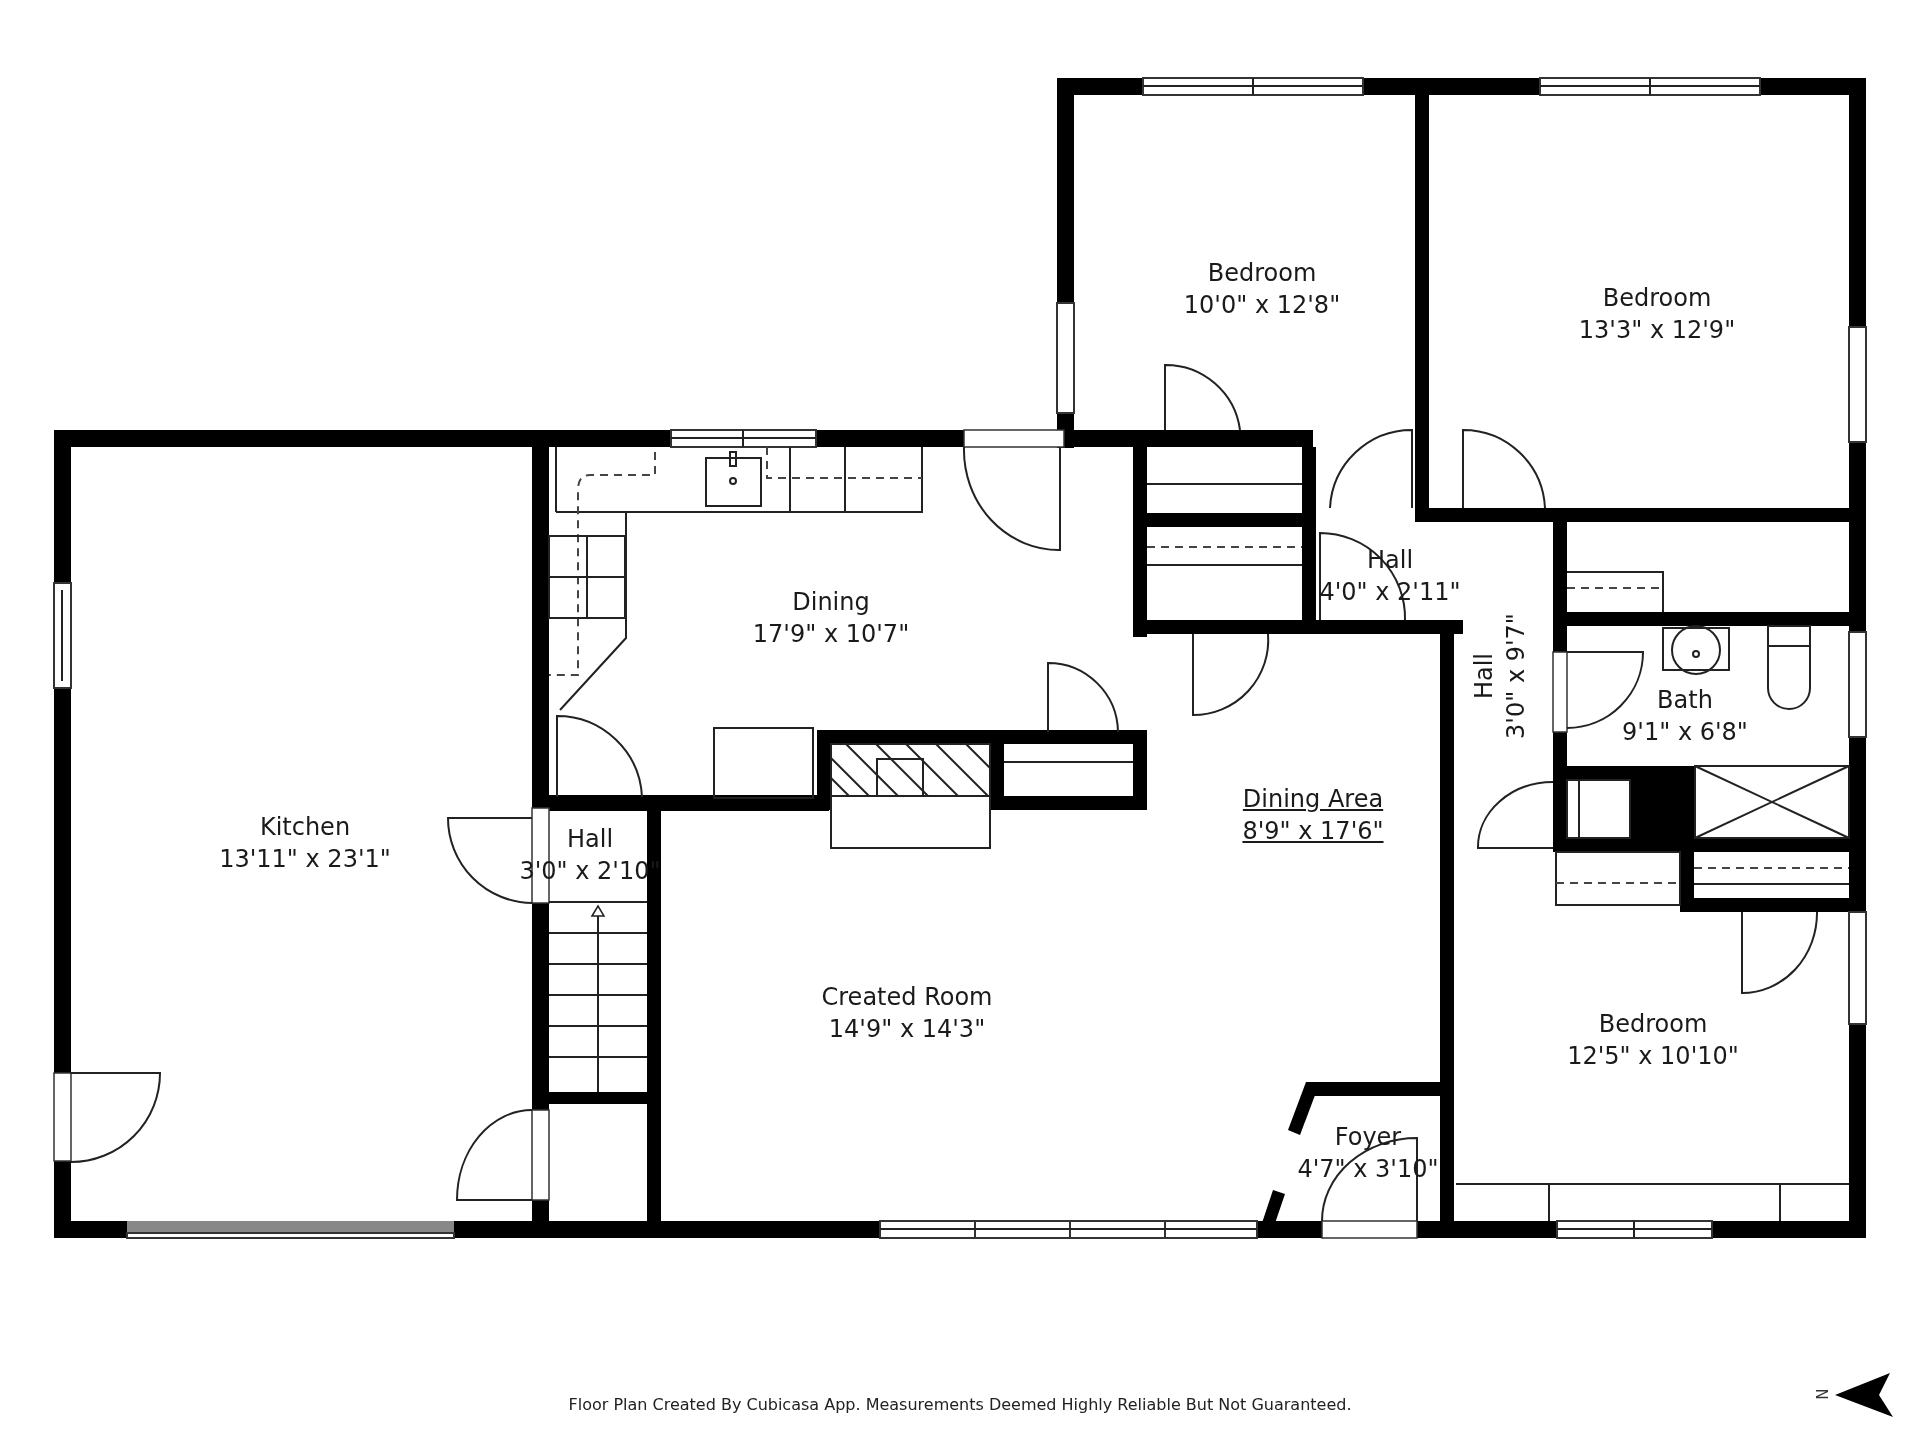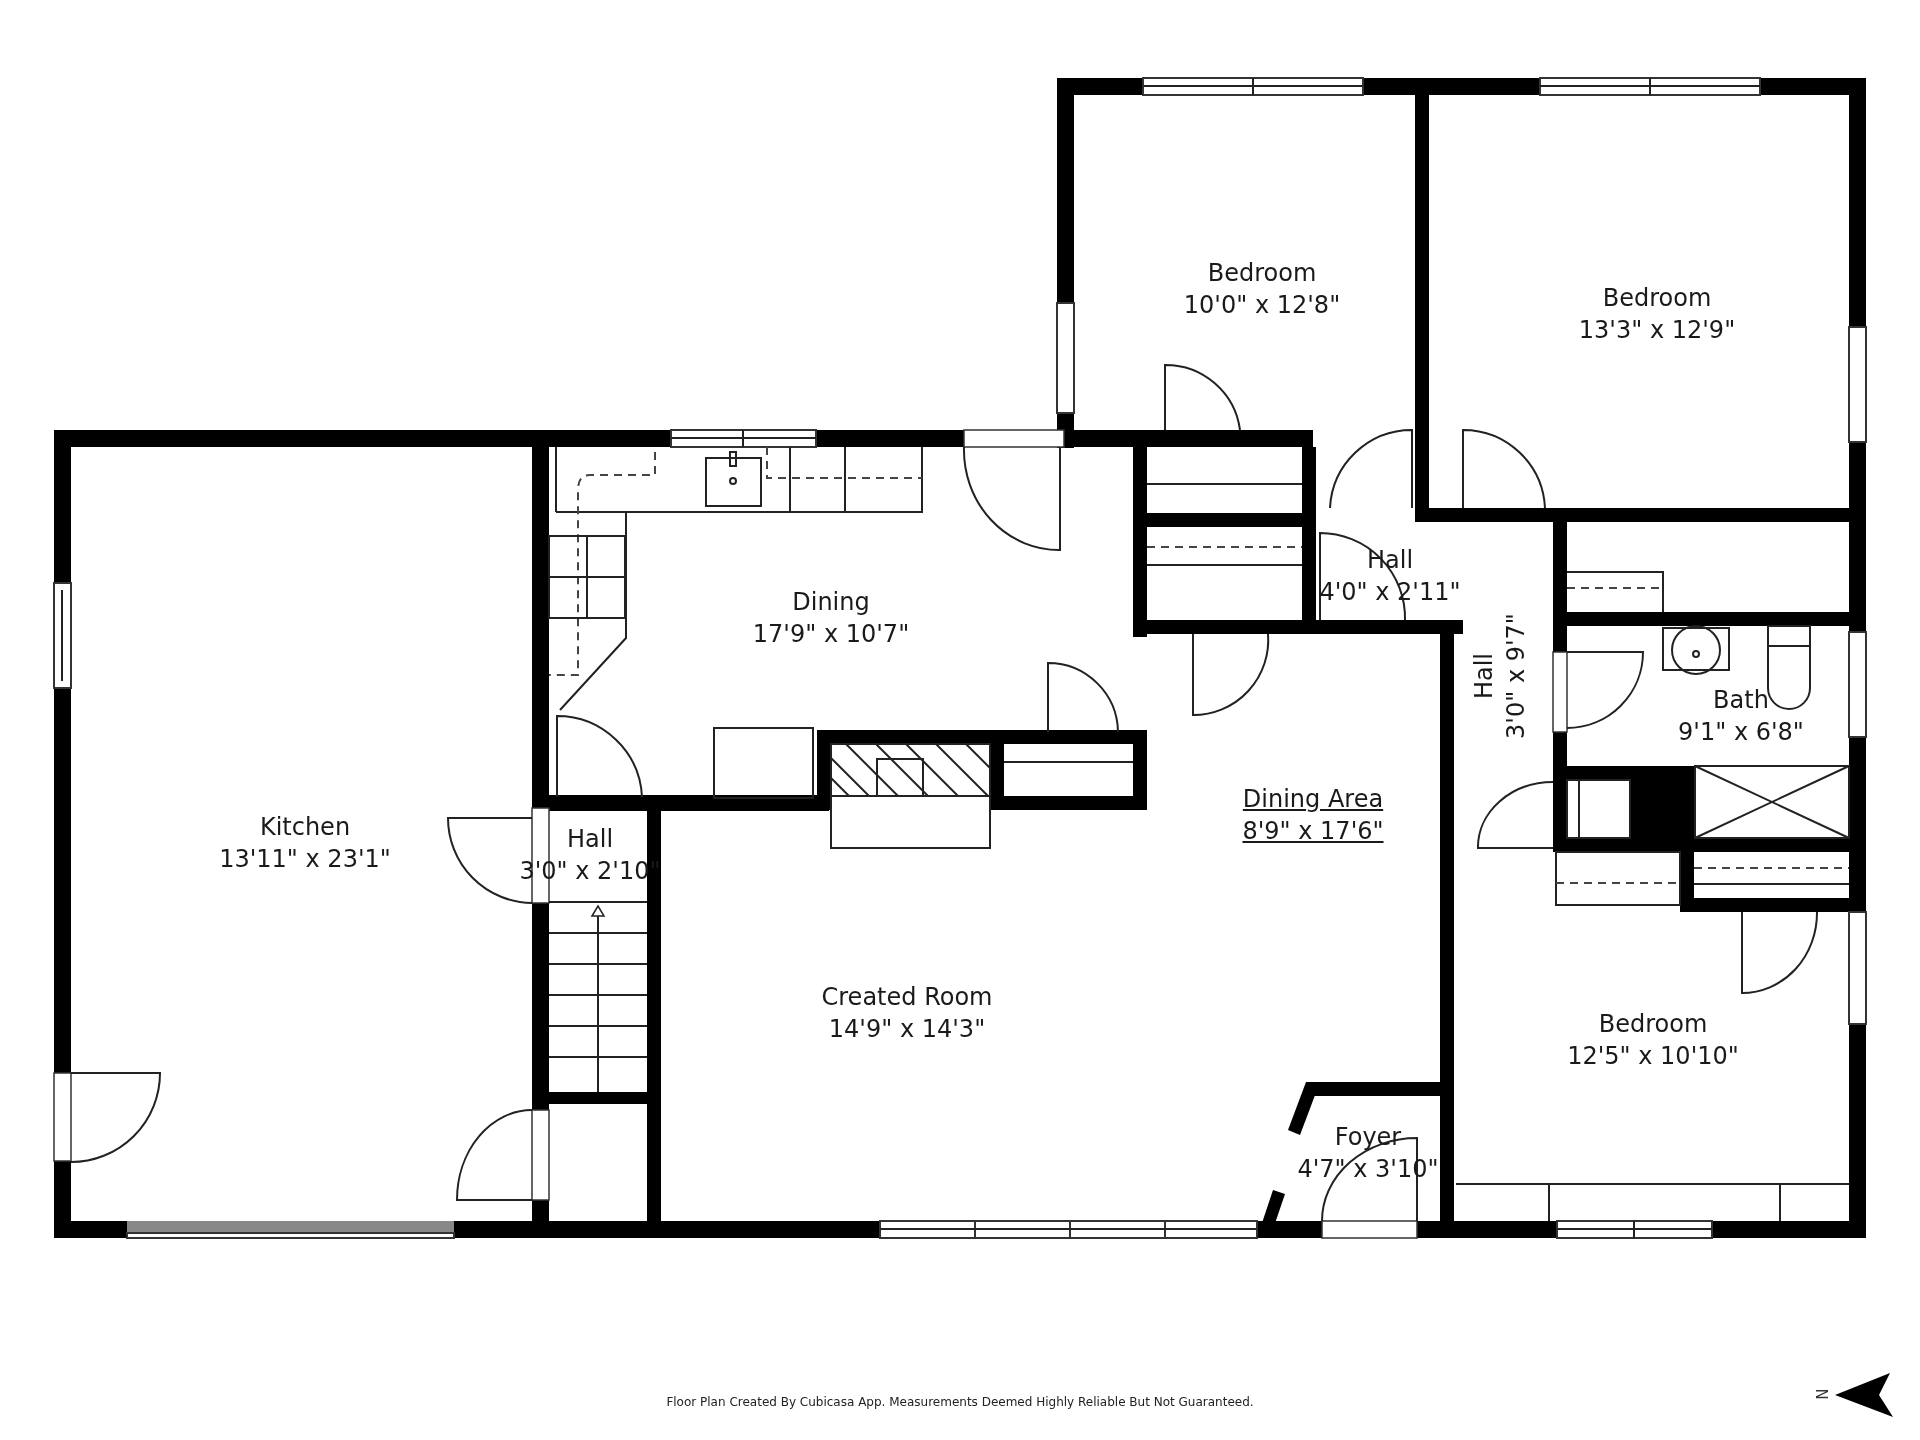--- a/index.html
+++ b/index.html
@@ -11,21 +11,21 @@
   .dash { fill: none; stroke: #444444; stroke-width: 2; stroke-dasharray: 8 6; }
   .win  { fill: #ffffff; stroke: #333333; stroke-width: 2; }
   .door-gap { fill: #ffffff; stroke: #333333; stroke-width: 1.5; }
   .hatch { stroke: #222; stroke-width: 2; }
   .room-label { position: absolute; text-align: center; color: #1a1a1a;
                 font-family: "DejaVu Sans", sans-serif; font-size: 24px; line-height: 32px;
                 white-space: nowrap; transform: translate(-50%, -50%); }
   .room-label .dim { display: block; }
   .room-label.vertical { transform: translate(-50%, -50%) rotate(-90deg); }
   .footer { position: absolute; left: 0; width: 1920px; top: 1395px; text-align: center;
-            font-family: "DejaVu Sans", sans-serif; font-size: 12px; color: #222; }
+            font-family: "DejaVu Sans", sans-serif; font-size: 16px; color: #222; }
   .compass { position: absolute; left: 1815px; top: 1365px; width: 90px; height: 60px; }
   .compass-n { position: absolute; left: 1815px; top: 1385px; font-size: 15px; color: #333;
                font-family: "DejaVu Sans", sans-serif; transform: rotate(90deg); }
 </style>
 </head>
 <body>
 
 <svg id="plan" viewBox="0 0 1920 1440" xmlns="http://www.w3.org/2000/svg">
 
   <g>
@@ -277,21 +277,21 @@
   <span class="dim">13'3" x 12'9"</span>
 </div>
 <div class="room-label" style="left:1390px; top:576px;">
   <span>Hall</span>
   <span class="dim">4'0" x 2'11"</span>
 </div>
 <div class="room-label vertical" style="left:1500px; top:676px;">
   <span>Hall</span>
   <span class="dim">3'0" x 9'7"</span>
 </div>
-<div class="room-label" style="left:1741px; top:716px;">
+<div class="room-label" style="left:1685px; top:716px;">
   <span>Bath</span>
   <span class="dim">9'1" x 6'8"</span>
 </div>
 <div class="room-label" style="left:1653px; top:1040px;">
   <span>Bedroom</span>
   <span class="dim">12'5" x 10'10"</span>
 </div>
 
 <div class="footer">Floor Plan Created By Cubicasa App. Measurements Deemed Highly Reliable But Not Guaranteed.</div>
 

